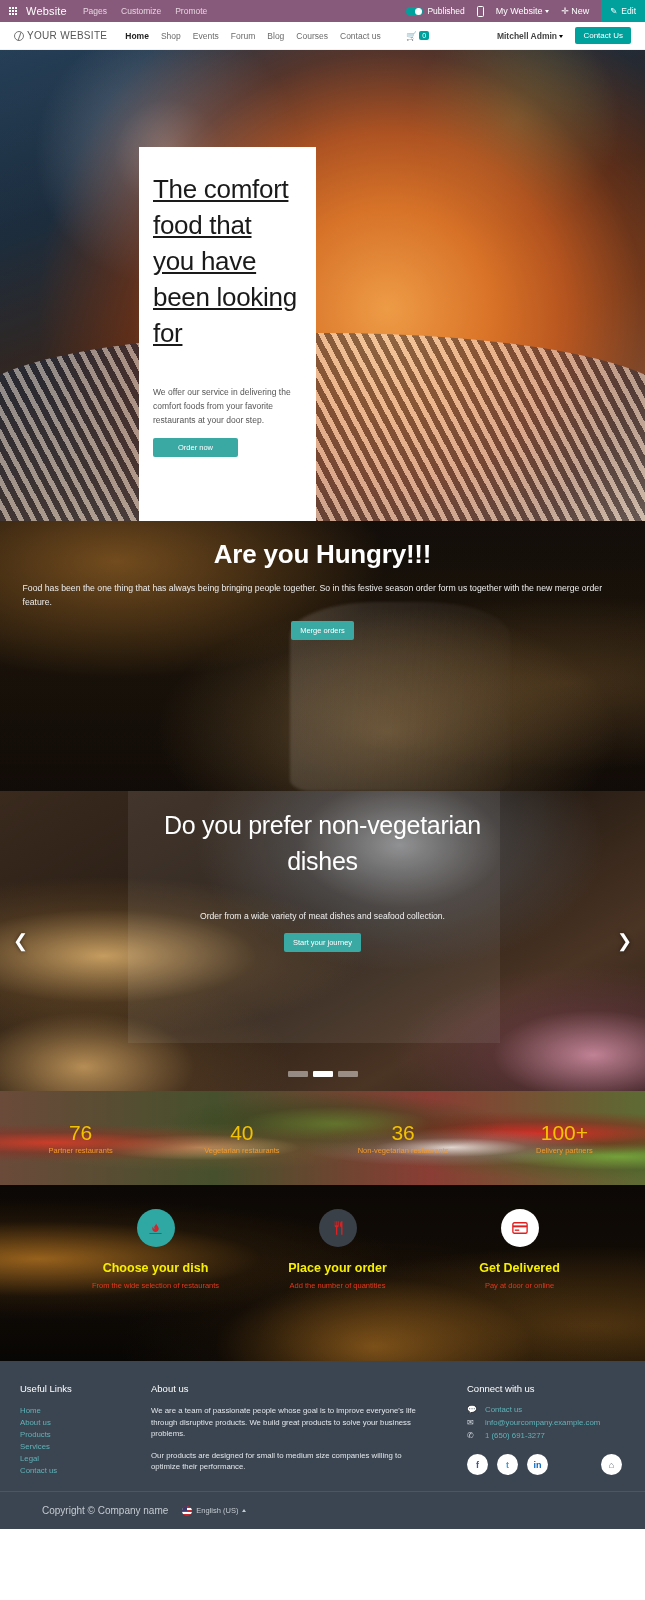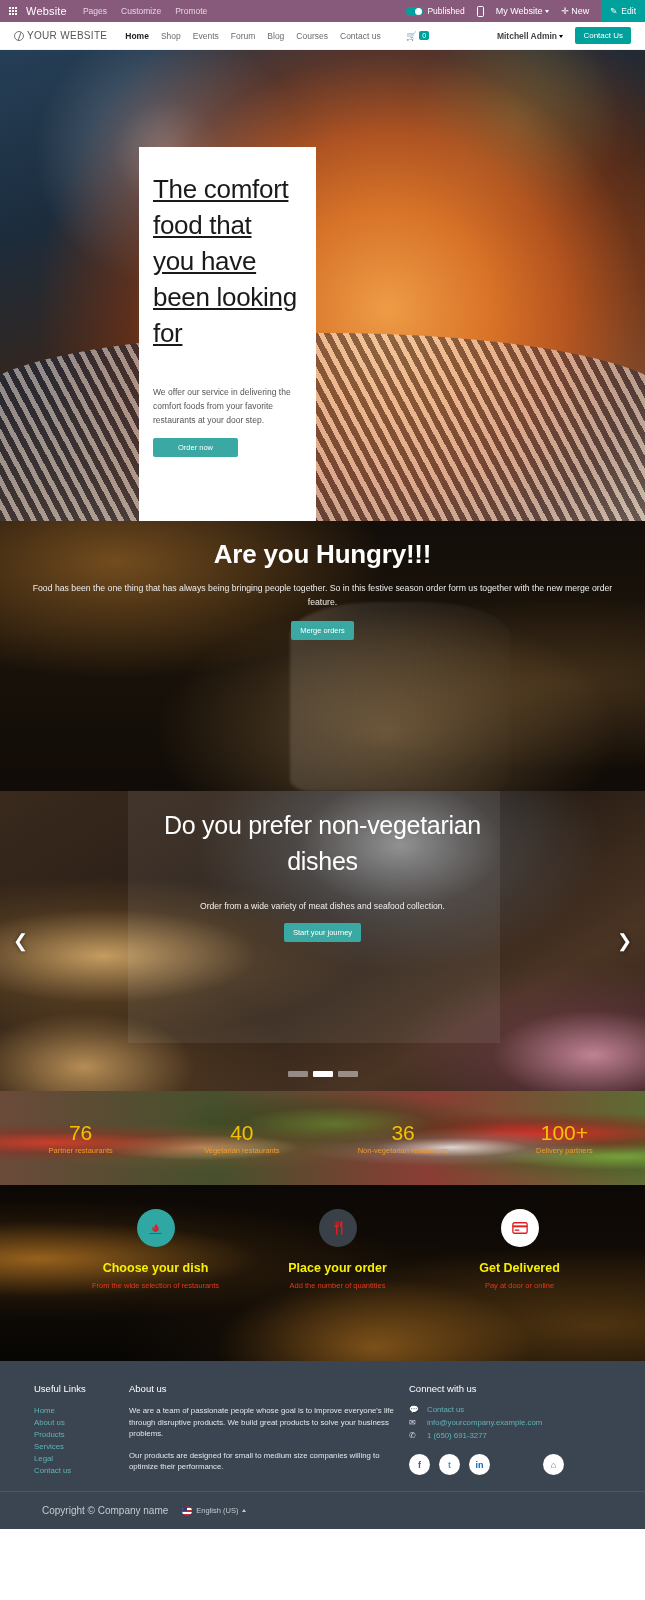--- a/index.html
+++ b/index.html
@@ -152,21 +152,21 @@
     border-radius: 40% 40% 10% 10% / 18% 18% 6% 6%;
     filter: blur(1.4px);
   }
   .hungry h2 {
     position: relative; z-index: 2;
     color: #fff; font-size: 26px; font-weight: bold; margin-top: 18px; letter-spacing: -.2px;
   }
   .hungry p {
     position: relative; z-index: 2;
     color: #ececec; font-size: 8.7px; line-height: 14px;
-    text-align: center; max-width: 600px; margin-top: 11px;
+    text-align: left; max-width: 600px; margin-top: 11px;
   }
   .btn-merge {
     position: relative; z-index: 2;
     margin-top: 12px; background: #3aa9a4; color: #fff;
     font-size: 7.5px; padding: 5px 9px; border: none; border-radius: 2px;
   }
 
   
   .carousel {
     height: 300px; position: relative; overflow: hidden; background: #161210;
@@ -187,21 +187,21 @@
   }
   .carousel-inner {
     position: relative; z-index: 3;
     display: flex; flex-direction: column; align-items: center;
     padding-top: 16px;
   }
   .carousel h2 {
     color: #fff; font-size: 25px; font-weight: 400; line-height: 36px;
     text-align: center; width: 330px; letter-spacing: -.3px;
   }
-  .carousel p { color: #f0f0f0; font-size: 8.6px; margin-top: 22px; text-align: center; }
+  .carousel p { color: #f0f0f0; font-size: 8.6px; margin-top: 32px; text-align: center; }
   .btn-journey {
     margin-top: 12px; background: #3aa9a4; color: #fff;
     font-size: 7.5px; padding: 5px 9px; border: none; border-radius: 2px;
   }
   .car-arrow {
     position: absolute; top: 50%; transform: translateY(-50%);
     color: #fff; font-size: 18px; z-index: 6; line-height: 1;
     text-shadow: 0 0 4px rgba(0,0,0,.6);
   }
   .car-arrow.prev { left: 13px; }
@@ -261,21 +261,21 @@
   .circ.dark { background: #3a4048; }
   .circ.white { background: #ffffff; }
   .step .h { color: #f7f000; font-size: 12.5px; font-weight: bold; line-height: 17px; }
   .step .d { color: #e03a1e; font-size: 7.5px; line-height: 11px; margin-top: 3px; }
 
   
   .footer {
     height: 168px; background: #3b4551; position: relative;
     padding: 22px 0 0 0;
   }
-  .footer-cols { display: flex; padding: 0 34px; }
+  .footer-cols { display: flex; padding: 0 20px; gap: 36px; }
   .fc1 { width: 95px; }
   .fc2 { width: 280px; }
   .fc3 { flex: 1; }
   .f-head { color: #ffffff; font-size: 9.5px; margin-bottom: 11px; }
   .f-link { color: #5fb3b8; font-size: 7.8px; line-height: 12px; display: block; }
   .f-text { color: #e2e6ea; font-size: 7.8px; line-height: 11.5px; }
   .f-text + .f-text { margin-top: 10px; }
   .f-ct { display: flex; align-items: center; gap: 7px; margin-bottom: 4px; }
   .f-ct .ic { color: #d4d9de; font-size: 8px; width: 11px; display: inline-block; }
   .f-ct a { color: #5fb3b8; font-size: 7.8px; }

